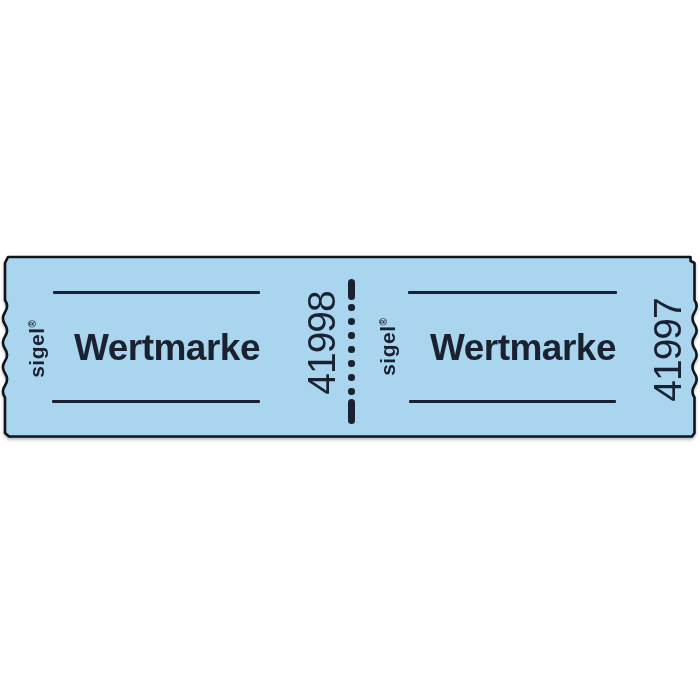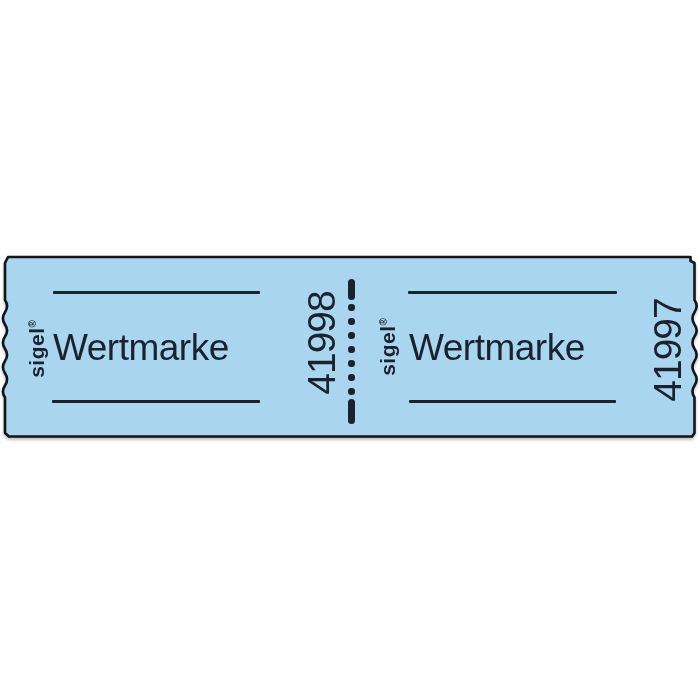--- a/index.html
+++ b/index.html
@@ -20,23 +20,23 @@
     stroke-linejoin:round;
   }
   .abs{position:absolute;}
   .rule{
     position:absolute;height:3px;
     background:var(--ink,#1a2130);
     border-radius:1px;
   }
   .ticket-title{
     position:absolute;
-    display:flex;align-items:center;justify-content:flex-start;
+    display:flex;align-items:center;justify-content:flex-end;
     color:var(--ink,#1a2130);
-    font-weight:normal;
+    font-weight:bold;
     font-size:37px;
     letter-spacing:-0.5px;
     white-space:nowrap;
   }
   .brand-vert{
     position:absolute;
     transform:translate(-50%,-50%) rotate(-90deg);
     color:var(--ink,#1a2130);
     font-weight:bold;
     font-size:21px;

